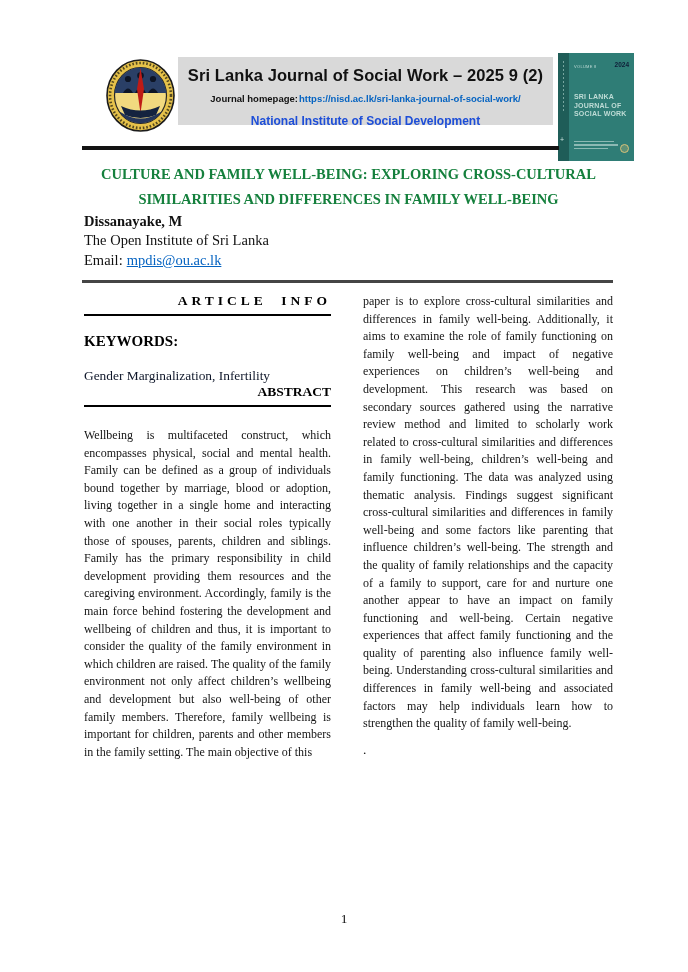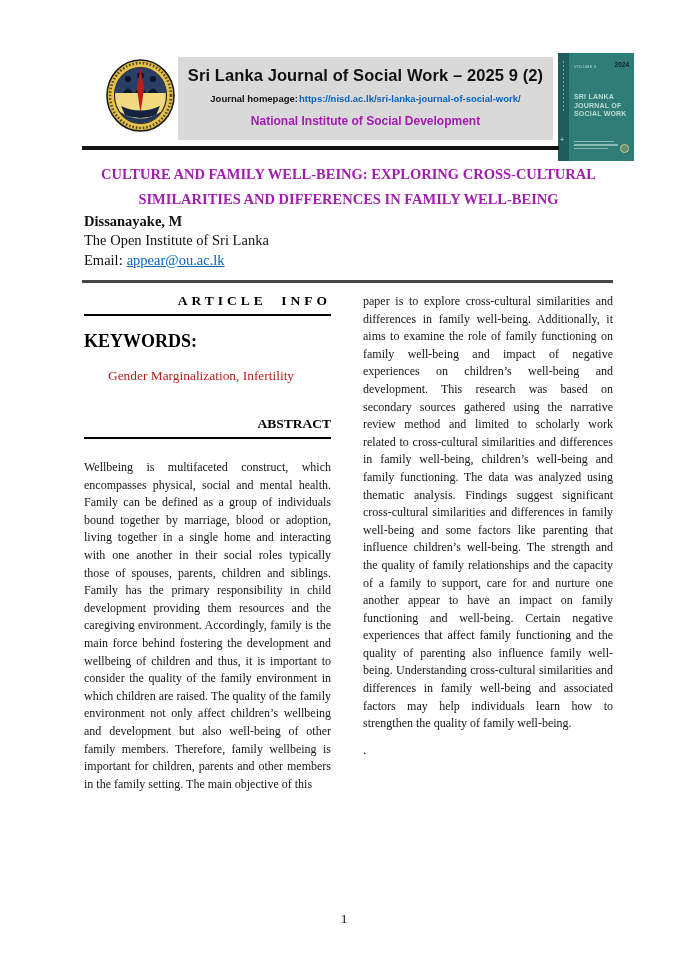--- a/index.html
+++ b/index.html
@@ -6,28 +6,28 @@
   body{
     width:688px;height:972px;background:#ffffff;position:relative;overflow:hidden;
     font-family:"Liberation Serif",serif;color:#1b1b1b;
     -webkit-font-smoothing:antialiased;
   }
   .abs{position:absolute;}
 
   
   .logo{left:106px;top:59px;width:69px;height:73px;}
   .header-box{
-    left:178px;top:57px;width:375px;height:83px;background:#d9d9d9;
+    left:178px;top:57px;width:375px;height:68px;background:#d9d9d9;
     text-align:center;font-family:"Liberation Sans",sans-serif;
   }
   .hb-title{font-weight:bold;font-size:16.5px;color:#111;margin-top:9px;letter-spacing:0.1px;}
   .hb-home{font-size:9.5px;font-weight:bold;color:#111;margin-top:8px;}
   .hb-home a{color:#0563c1;cursor:pointer;}
   .hb-home .lbl{margin-right:1px;}
-  .hb-inst{font-size:12px;font-weight:bold;color:#a21caf;margin-top:10px;}
+  .hb-inst{font-size:12px;font-weight:bold;color:#1d4ed8;margin-top:10px;}
 
   
   .cover{
     left:558px;top:53px;width:76px;height:108px;background:#2f7d76;
     font-family:"Liberation Sans",sans-serif;overflow:hidden;
   }
   .cover-spine{position:absolute;left:0;top:0;width:11px;height:108px;background:#1f5d58;}
   .cover-spine::before{
     content:"";position:absolute;left:5px;top:8px;width:1px;height:52px;
     background:repeating-linear-gradient(#9cc4bd 0 2px,transparent 2px 4px);opacity:.7;
@@ -44,36 +44,36 @@
   .cover-foot i:nth-child(3){width:34px;}
   .cover-seal{position:absolute;right:5px;bottom:8px;width:9px;height:9px;border-radius:50%;
     border:1.5px solid #d8c27a;background:rgba(230,205,120,.25);box-sizing:border-box;}
 
   
   .rule-top{left:82px;top:146px;width:477px;height:4px;background:#131313;}
   .rule-mid{left:82px;top:280px;width:531px;height:3px;background:#454545;}
 
   
   .art-title{left:84px;top:162px;width:529px;text-align:center;font-weight:bold;
-    font-size:14.5px;line-height:25px;color:#a21caf;}
+    font-size:14.5px;line-height:25px;color:#15803d;}
   .art-title div{white-space:nowrap;}
   .author-block{left:84px;top:212px;font-size:14.5px;line-height:19.3px;color:#111;}
   .author-name{font-weight:bold;}
   .email-line a{color:#0563c1;text-decoration:underline;cursor:pointer;}
   .email-line .lbl{margin-right:4px;}
 
   
   .col-left{left:84px;top:293px;width:247px;}
   .col-right{left:363px;top:293px;width:250px;}
   .sec-heading{font-weight:bold;font-size:13.5px;line-height:16px;color:#000;
     border-bottom:2px solid #000;padding-bottom:5px;text-align:right;}
   .h-spaced{letter-spacing:4px;word-spacing:7px;}
-  .kw-heading{font-weight:bold;font-size:18px;line-height:16px;margin-top:17px;color:#000;}
-  .kw-text{font-size:13.4px;margin-top:19px;color:#b91c1c;margin-left:24px;}
-  .abstract-heading{margin-top:32px;}
+  .kw-heading{font-weight:bold;font-size:15px;line-height:16px;margin-top:17px;color:#000;}
+  .kw-text{font-size:13.4px;margin-top:19px;color:#0f172a;}
+  .abstract-heading{margin-top:0;}
   .body-text{font-size:12px;line-height:17.6px;text-align:justify;color:#141414;margin:0;}
   .col-left .body-text{margin-top:20px;}
   .trailing{font-size:13.4px;line-height:17.6px;margin-top:8px;color:#141414;}
 
   
   .page-num{left:0;top:911px;width:688px;text-align:center;font-size:13.5px;color:#111;}
 </style>
 </head>
 <body>
 
@@ -130,21 +130,21 @@
 
 <div class="abs art-title">
   <div>CULTURE AND FAMILY WELL-BEING: EXPLORING CROSS-CULTURAL</div>
   <div>SIMILARITIES AND DIFFERENCES IN FAMILY WELL-BEING</div>
 </div>
 
 <div class="abs author-block">
   <div class="author-name">Dissanayake, M</div>
   <div>The Open Institute of Sri Lanka</div>
   <div class="email-line">
-    <span class="lbl">Email:</span><a>appear@ou.ac.lk</a>
+    <span class="lbl">Email:</span><a>mpdis@ou.ac.lk</a>
   </div>
 </div>
 
 <div class="abs rule-mid"></div>
 
 <div class="abs col-left">
   <div class="sec-heading h-spaced">ARTICLE INFO</div>
   <div class="kw-heading">KEYWORDS:</div>
   <div class="kw-text">Gender Marginalization, Infertility</div>
   <div class="sec-heading abstract-heading">ABSTRACT</div>

